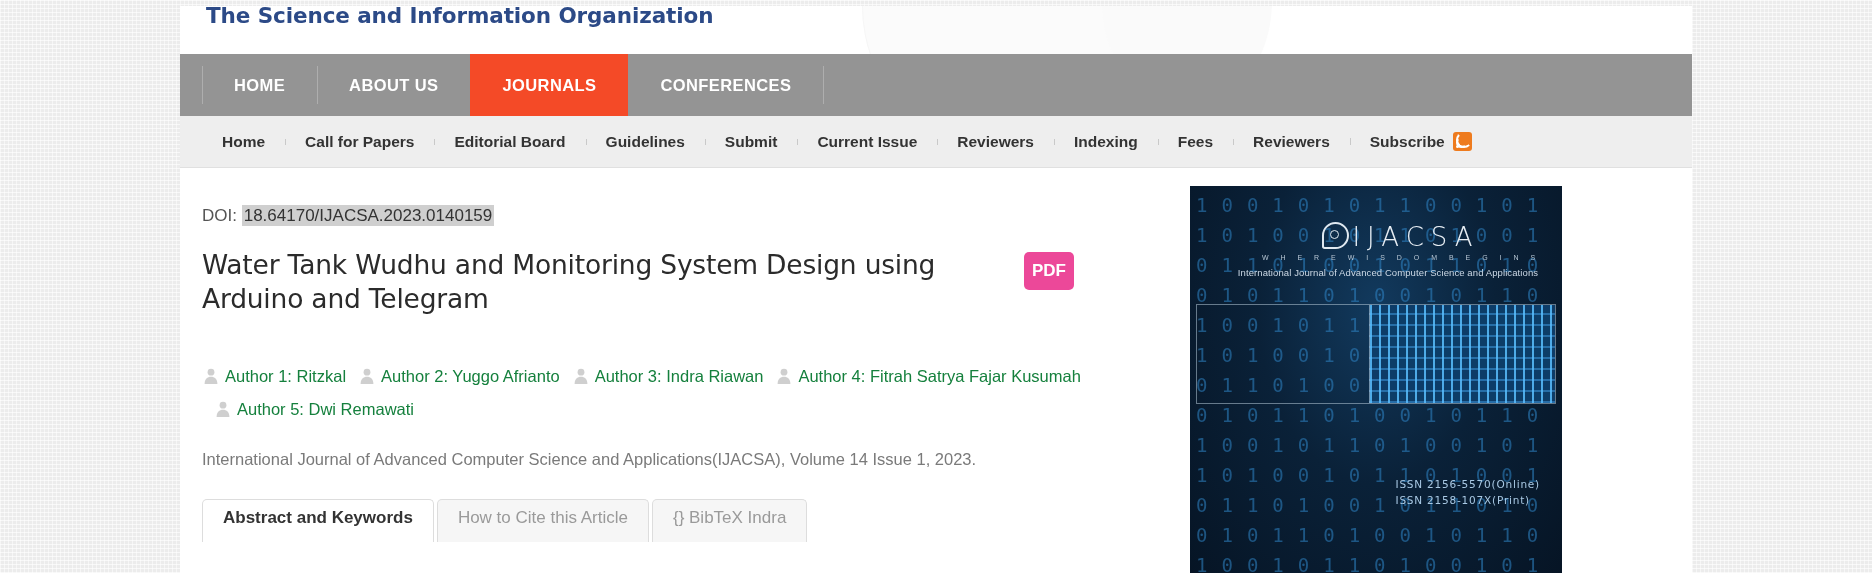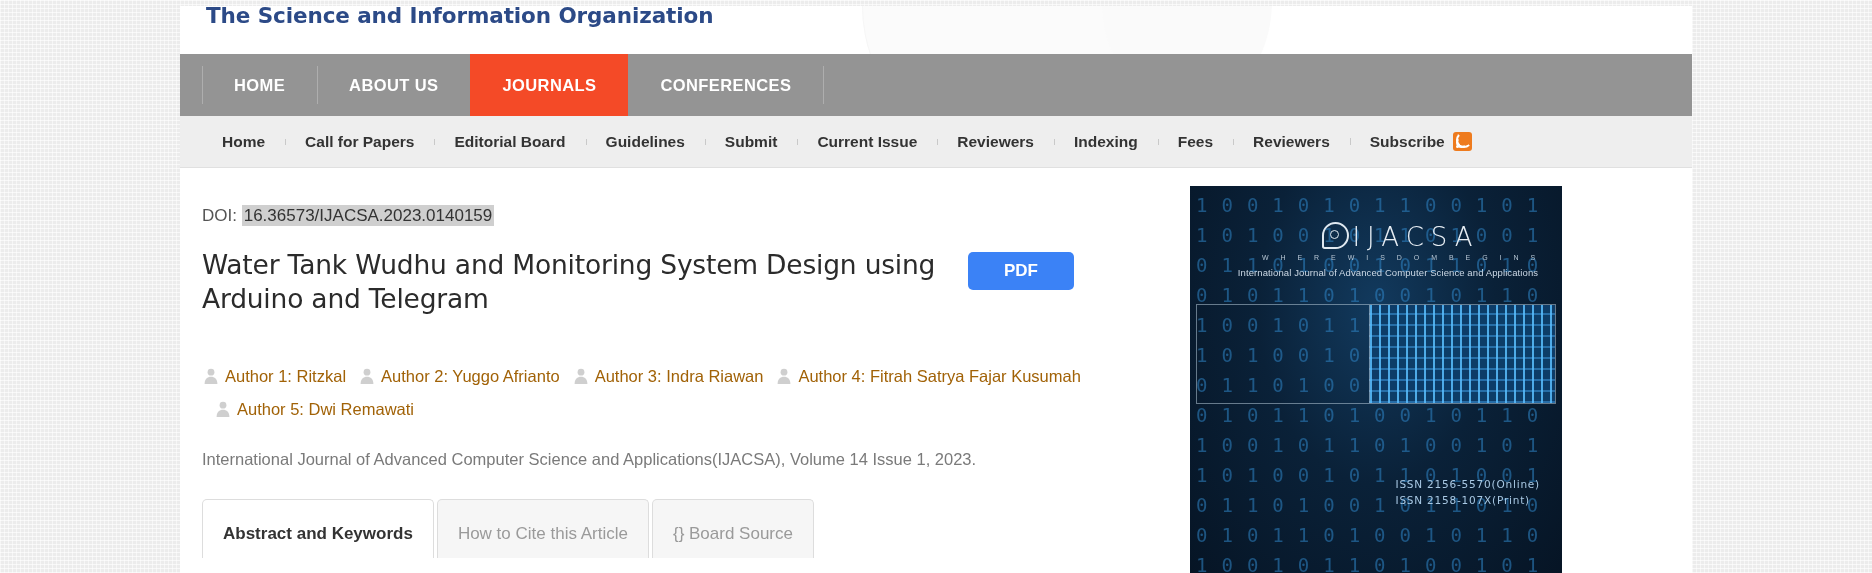--- a/index.html
+++ b/index.html
@@ -228,34 +228,34 @@
     line-height: 1.28;
     color: #2b2b2b;
     margin: 0;
     max-width: 830px;
     letter-spacing: -0.2px;
   }
   .pdf-button {
     flex: 0 0 auto;
     margin-top: 4px;
     margin-right: 106px;
-    background: #3b82f6;
+    background: #ec4899;
     color: #ffffff;
     font-size: 17px;
     font-weight: bold;
-    padding: 9px 36px;
+    padding: 9px 8px;
     border-radius: 5px;
     cursor: pointer;
     line-height: 1.2;
   }
 
   .authors {
     margin-top: 44px;
     font-size: 16.5px;
-    color: #a16207;
+    color: #15803d;
     line-height: 2.0;
     max-width: 900px;
   }
   .author {
     display: inline;
     white-space: nowrap;
     margin-right: 12px;
   }
   .author-icon {
     display: inline-block;
@@ -271,21 +271,21 @@
     color: #7a7a7a;
   }
 
   .tabs {
     margin-top: 30px;
     display: flex;
     align-items: flex-end;
   }
   .tab {
     font-size: 17px;
-    padding: 24px 20px 14px 20px;
+    padding: 8px 20px 14px 20px;
     border: 1px solid #dddddd;
     border-bottom: none;
     border-radius: 5px 5px 0 0;
     background: #f6f6f6;
     color: #9a9a9a;
     cursor: pointer;
     margin-right: 3px;
     white-space: nowrap;
   }
   .tab.active {
@@ -444,21 +444,21 @@
       </span>
     </div>
   </div>
 
   <div class="content">
 
     <div class="col-main">
 
       <div class="doi-line">
         <span>DOI:</span>
-        <span class="doi-value">16.36573/IJACSA.2023.0140159</span>
+        <span class="doi-value">18.64170/IJACSA.2023.0140159</span>
       </div>
 
       <div class="title-row">
         <h1 class="article-title">Water Tank Wudhu and Monitoring System Design using Arduino and Telegram</h1>
         <div class="pdf-button">PDF</div>
       </div>
 
       <div class="authors">
         <span class="author"><span class="author-icon"><svg viewBox="0 0 18 18" width="18" height="18">
                 <circle cx="9" cy="5.2" r="3.4" fill="#cfcfcf"></circle>
@@ -476,21 +476,21 @@
                 <circle cx="9" cy="5.2" r="3.4" fill="#cfcfcf"></circle>
                 <path d="M2.6 17 C2.6 12.3 5.4 9.8 9 9.8 C12.6 9.8 15.4 12.3 15.4 17 Z" fill="#cfcfcf"></path>
               </svg></span><span>Author 5: Dwi Remawati</span></span>
       </div>
 
       <div class="journal-line">International Journal of Advanced Computer Science and Applications(IJACSA), Volume 14 Issue 1, 2023.</div>
 
       <div class="tabs">
         <div class="tab active">Abstract and Keywords</div>
         <div class="tab">How to Cite this Article</div>
-        <div class="tab">{} Board Source</div>
+        <div class="tab">{} BibTeX Indra</div>
       </div>
 
     </div>
 
     <div class="col-side">
       <div class="cover">
         <div class="cover-binary">1001010110010110100101101001011010010110100101101001011010010110100101101001011010010110100101101001011010010110100101101001011010010110100101101001011010010110100101101001011010010110100101101001011010010110100101101001011010010110100101101001011010010110</div>
         <div class="cover-logo">
           <div class="cover-logo-main"><span class="cover-logo-swirl"></span><span>IJACSA</span></div>
           <div class="cover-logo-tag">W H E R E   W I S D O M   B E G I N S</div>

